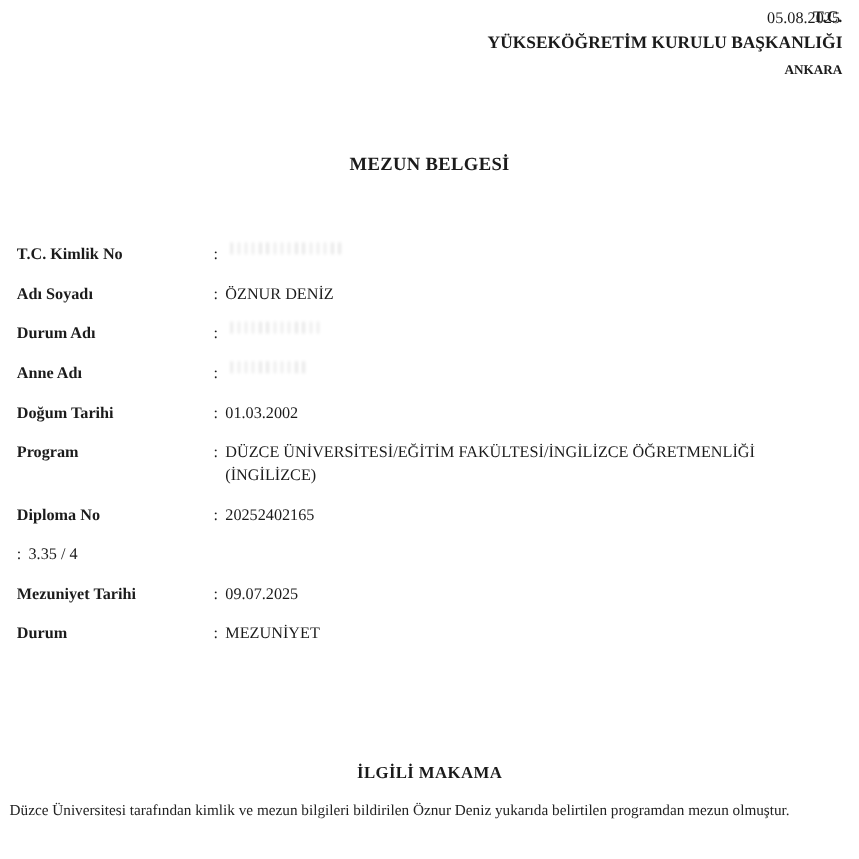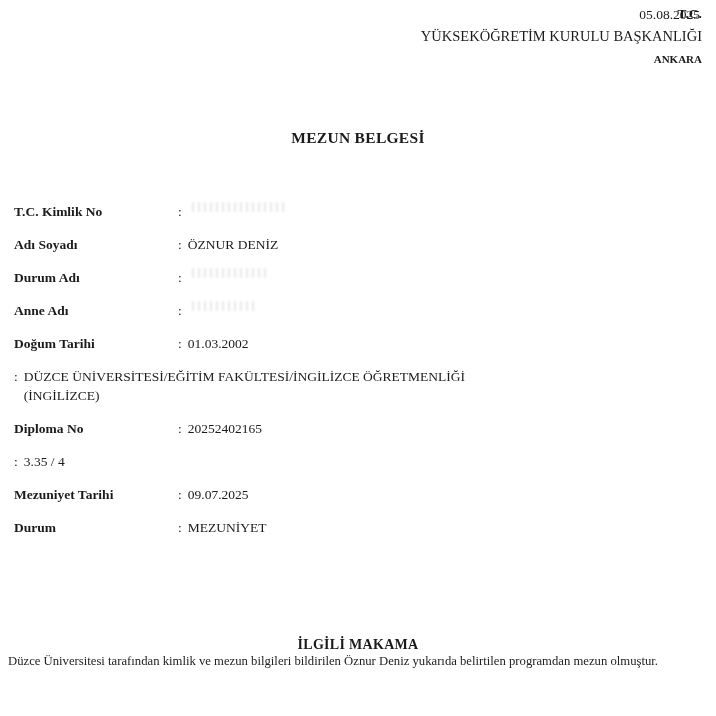--- a/index.html
+++ b/index.html
@@ -12,21 +12,21 @@
   }
   .page { position: relative; width: 716px; height: 716px; padding: 5px 14px 0 14px; }
 
   
   .header { position: relative; text-align: right; }
   .tc-line { font-weight: bold; font-size: 13.5px; line-height: 18px; }
   .doc-date {
     position: absolute; top: 2px; right: 2px;
     font-size: 13.5px; font-weight: normal;
   }
-  .institution { font-weight: normal; font-size: 14.5px; line-height: 20px; margin-top: 3px; }
+  .institution { font-weight: bold; font-size: 14.5px; line-height: 20px; margin-top: 3px; }
   .city { font-weight: bold; font-size: 11px; line-height: 19px; margin-top: 4px; }
 
   
   .doc-title {
     text-align: center; font-weight: bold; font-size: 15.5px;
     margin-top: 60px; letter-spacing: 0.3px;
   }
 
   
   .fields { margin-top: 55px; }
@@ -39,21 +39,21 @@
     background: repeating-linear-gradient(90deg, rgba(45,45,45,0.20) 0 2px, rgba(0,0,0,0) 2px 6px);
     filter: blur(1.3px); opacity: 0.55;
   }
 
   
   .addressee {
     text-align: center; font-weight: bold; font-size: 14px;
     margin-top: 100px; letter-spacing: 0.3px;
   }
   .statement {
-    font-size: 12.7px; line-height: 17px;
+    margin-top: 14px; font-size: 12.7px; line-height: 17px;
     padding: 0 0px; margin-left: -6px; margin-right: -6px;
     text-align: left; color: #222;
   }
 </style>
 </head>
 <body>
 
 <div class="page">
 
   <div class="header">
@@ -94,20 +94,21 @@
       <span class="redacted" style="width:64px"></span>
     </div>
 
     <div class="row">
       <span class="label">Doğum Tarihi</span>
       <span class="colon">:</span>
       <span class="value">01.03.2002</span>
     </div>
 
     <div class="row">
+      <span class="label">Program</span>
       <span class="colon">:</span>
       <span class="value">DÜZCE ÜNİVERSİTESİ/EĞİTİM FAKÜLTESİ/İNGİLİZCE ÖĞRETMENLİĞİ (İNGİLİZCE)</span>
     </div>
 
     <div class="row">
       <span class="label">Diploma No</span>
       <span class="colon">:</span>
       <span class="value">20252402165</span>
     </div>
 

